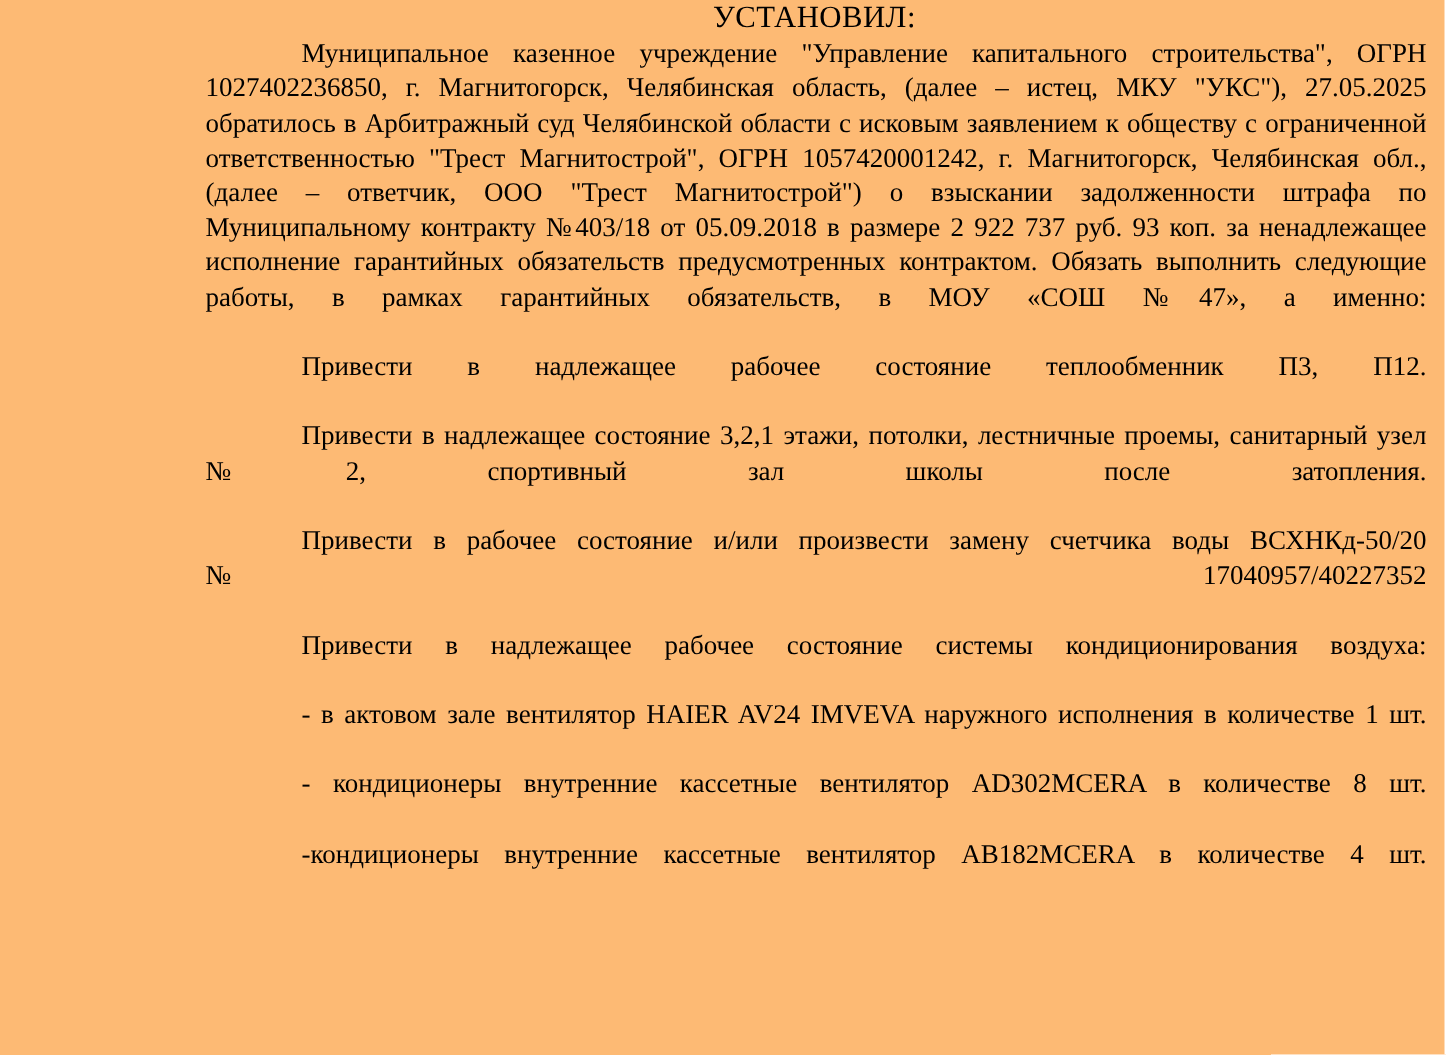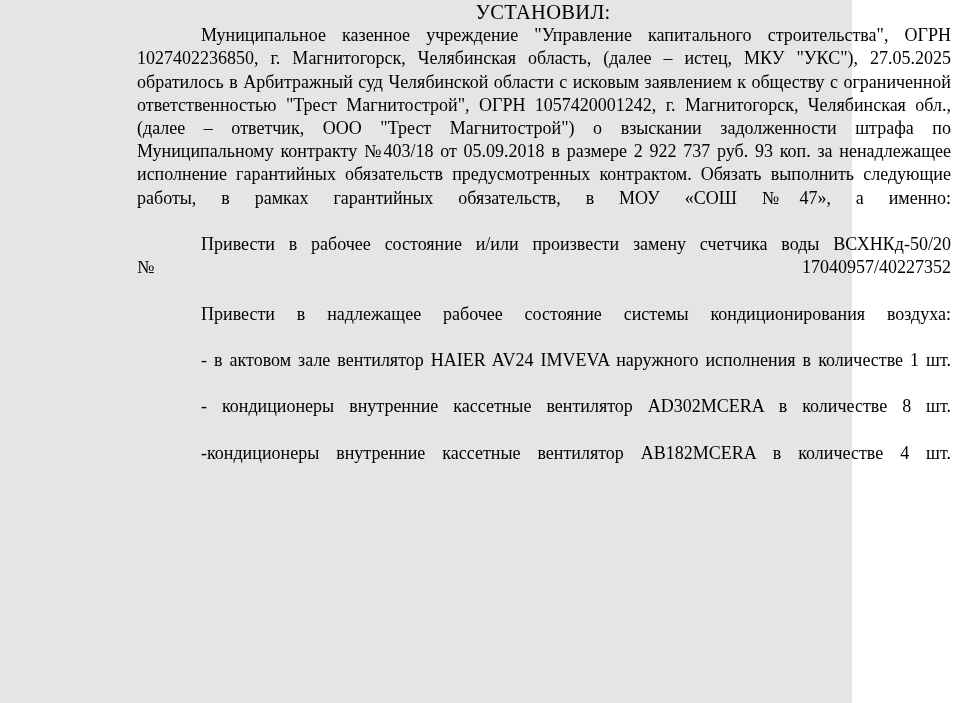--- a/index.html
+++ b/index.html
@@ -12,23 +12,23 @@
     width: 964px;
     height: 703px;
     overflow: hidden;
     font-family: "Liberation Serif", "DejaVu Serif", serif;
     color: #000000;
     -webkit-font-smoothing: antialiased;
   }
 
   .page {
     position: relative;
-    width: 852px;
+    width: 963px;
     height: 703px;
-    background: #e5e5e5;
+    background: #fdba74;
     box-sizing: border-box;
     padding: 0;
   }
 
   .doc-body {
     position: absolute;
     left: 137px;
     top: 0px;
     width: 814px;
   }
@@ -67,21 +67,23 @@
 <body>
 
 <div class="page">
 
   <div class="doc-body">
 
     <div class="heading">УСТАНОВИЛ:</div>
 
     <p class="para indent">Муниципальное казенное учреждение "Управление капитального строительства", ОГРН 1027402236850, г. Магнитогорск, Челябинская область, (далее – истец, МКУ "УКС"), 27.05.2025 обратилось в Арбитражный суд Челябинской области с исковым заявлением к обществу с ограниченной ответственностью "Трест Магнитострой", ОГРН 1057420001242, г. Магнитогорск, Челябинская обл., (далее – ответчик, ООО "Трест Магнитострой") о взыскании задолженности штрафа по Муниципальному контракту №403/18 от 05.09.2018 в размере 2 922 737 руб. 93 коп. за ненадлежащее исполнение гарантийных обязательств предусмотренных контрактом. Обязать выполнить следующие работы, в рамках гарантийных обязательств, в МОУ «СОШ №47», а именно:</p>
 
+    <p class="para indent">Привести в надлежащее рабочее состояние теплообменник П3, П12.</p>
 
+    <p class="para indent">Привести в надлежащее состояние 3,2,1 этажи, потолки, лестничные проемы, санитарный узел №2, спортивный зал школы после затопления.</p>
 
     <p class="para indent">Привести в рабочее состояние и/или произвести замену счетчика воды ВСХНКд-50/20 №17040957/40227352</p>
 
     <p class="para indent">Привести в надлежащее рабочее состояние системы кондиционирования воздуха:</p>
 
     <p class="para indent">- в актовом зале вентилятор HAIER AV24 IMVEVA наружного исполнения в количестве 1 шт.</p>
 
     <p class="para indent">- кондиционеры внутренние кассетные вентилятор AD302MCERA в количестве 8 шт.</p>
 
 

